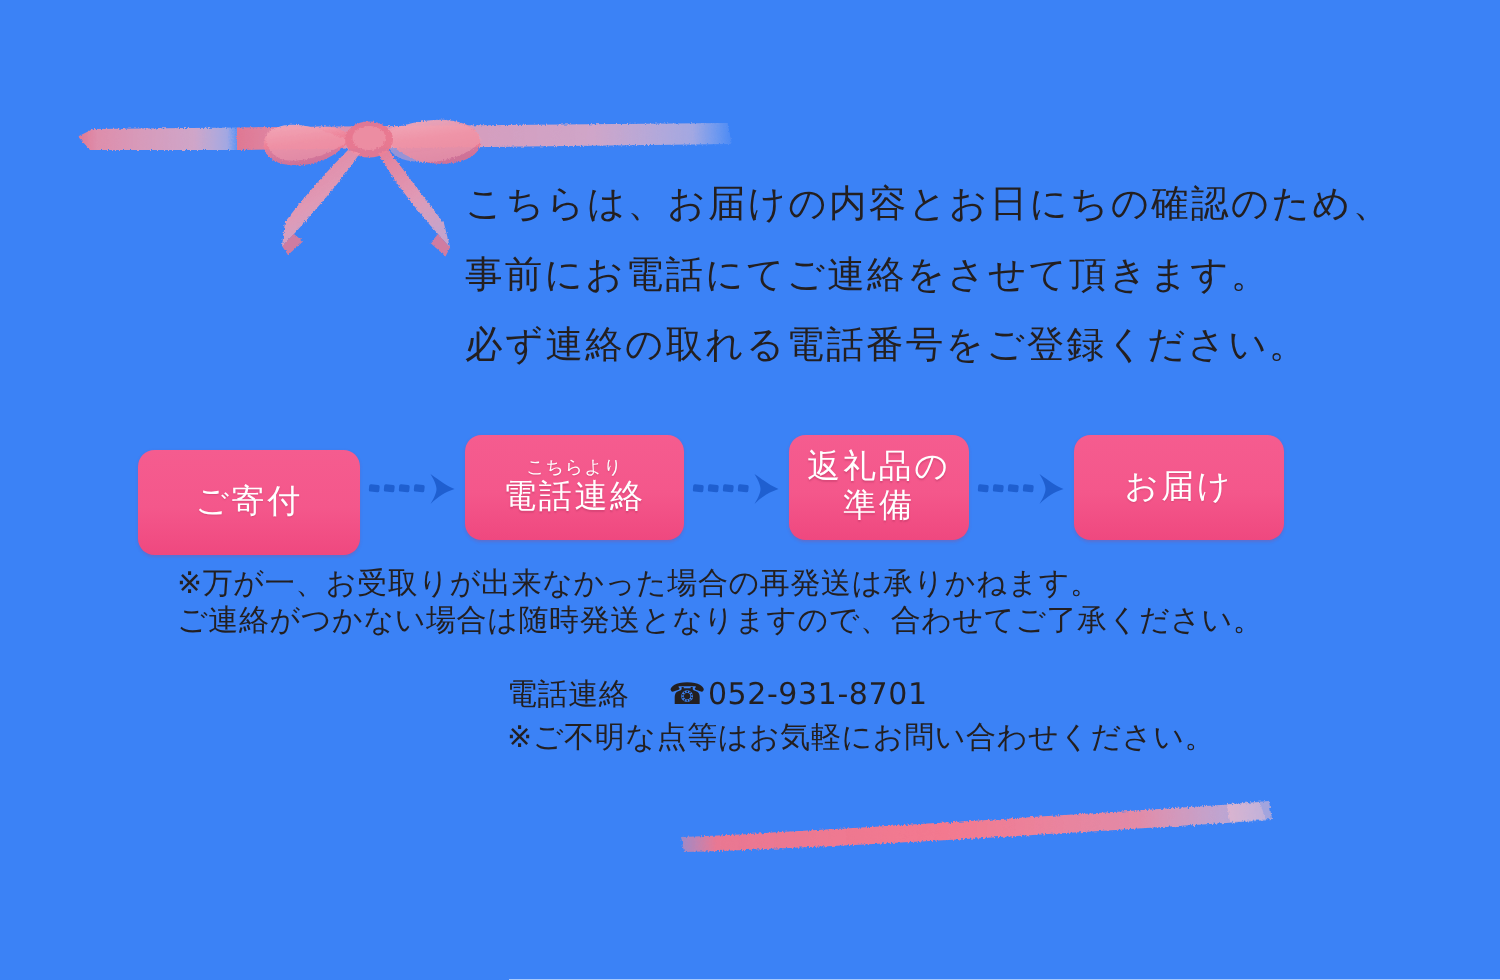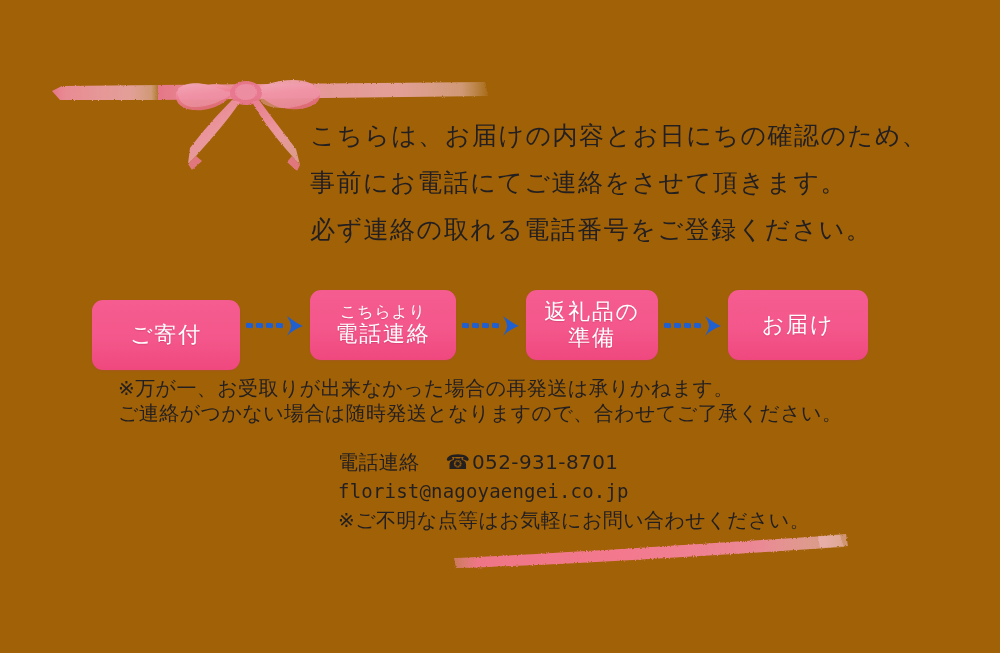--- a/index.html
+++ b/index.html
@@ -9,21 +9,21 @@
     background: #ffffff;
   }
   body {
     font-family: "Liberation Sans", "DejaVu Sans", sans-serif;
     color: #231f20;
   }
   #page {
     position: relative;
     width: 1000px;
     height: 653px;
-    background: #a16207;
+    background: #3b82f6;
     overflow: hidden;
   }
 
   
   .ribbon-wrap {
     position: absolute;
     left: 40px;
     top: 38px;
     width: 470px;
     height: 140px;
@@ -64,33 +64,33 @@
     box-shadow: 0 1px 2px rgba(180, 60, 105, 0.25);
     display: flex;
     flex-direction: column;
     align-items: center;
     justify-content: center;
     color: #ffffff;
     flex: 0 0 auto;
   }
   .flow-box.w1 { width: 148px; margin-top: 20px; }
   .flow-box.w2 { width: 146px; }
-  .flow-box.w3 { width: 132px; }
+  .flow-box.w3 { width: 120px; }
   .flow-box.w4 { width: 140px; text-align: center; }
 
   .flow-label {
     font-family: "DejaVu Sans", "Liberation Sans", sans-serif;
     font-size: 22px;
     letter-spacing: 0.08em;
     line-height: 1.18;
     text-shadow: 0 1px 1px rgba(170, 45, 90, 0.35);
     white-space: nowrap;
   }
   .flow-label.small {
-    font-size: 16px;
+    font-size: 12px;
     letter-spacing: 0.05em;
     line-height: 1.1;
     margin-bottom: 1px;
   }
 
   .arrow {
     flex: 0 0 auto;
     width: 70px;
     height: 30px;
     display: flex;
@@ -280,21 +280,20 @@
 
   <div class="notice">
     <div class="line">※万が一、お受取りが出来なかった場合の再発送は承りかねます。</div>
     <div class="line">ご連絡がつかない場合は随時発送となりますので、合わせてご了承ください。</div>
   </div>
 
   <div class="contact">
     <div class="line">
       <span class="shop-name">電話連絡</span><span class="tel-glyph">☎</span><span>052-931-8701</span>
     </div>
-    <div class="line mono">florist@nagoyaengei.co.jp</div>
     <div class="line">※ご不明な点等はお気軽にお問い合わせください。</div>
   </div>
 
   <div class="brush-wrap">
     <svg width="410" height="46" viewBox="0 0 410 46">
       <defs>
         <linearGradient id="brushGrad" x1="0" y1="0" x2="1" y2="0">
           <stop offset="0%" stop-color="#f08da0" stop-opacity="0.55"></stop>
           <stop offset="6%" stop-color="#f2778d" stop-opacity="0.95"></stop>
           <stop offset="45%" stop-color="#f3798f" stop-opacity="1"></stop>

